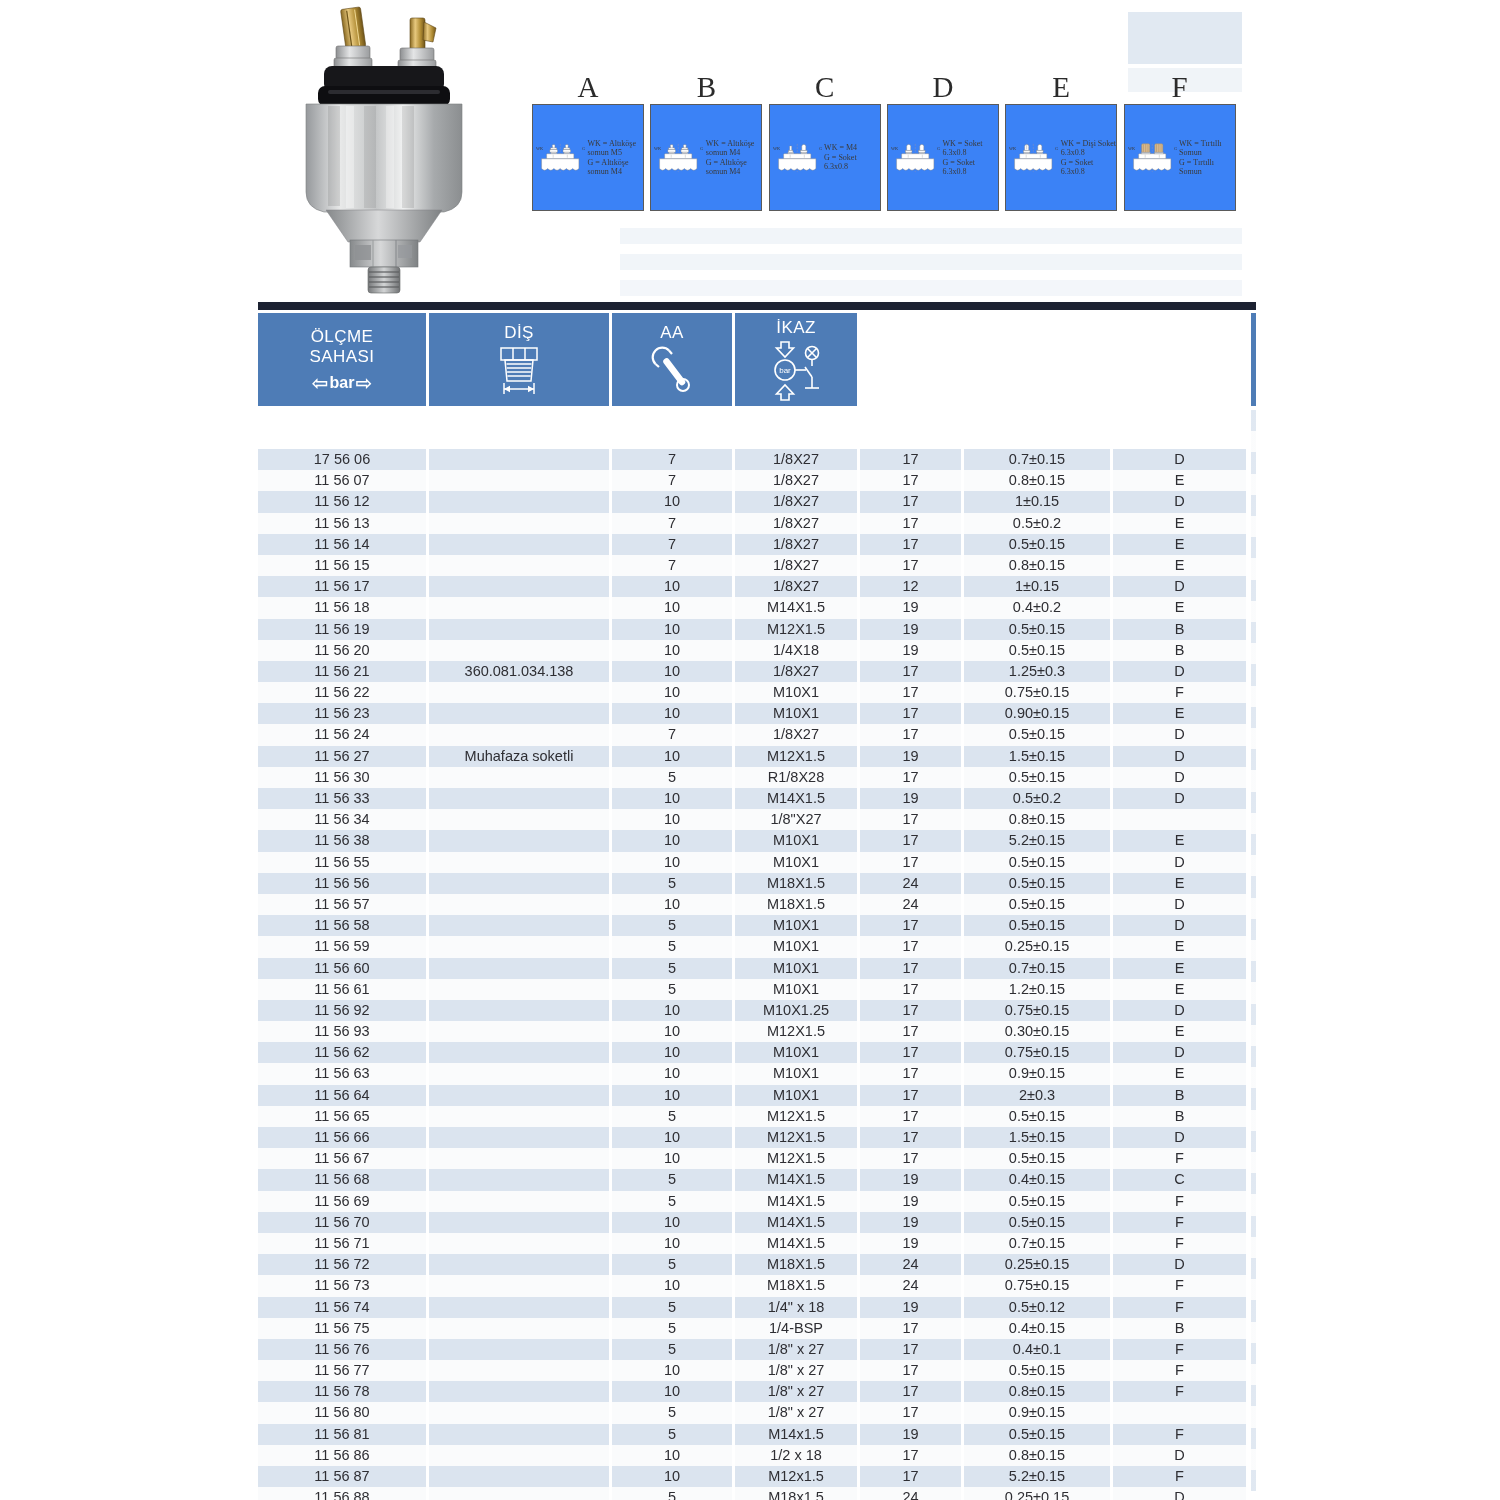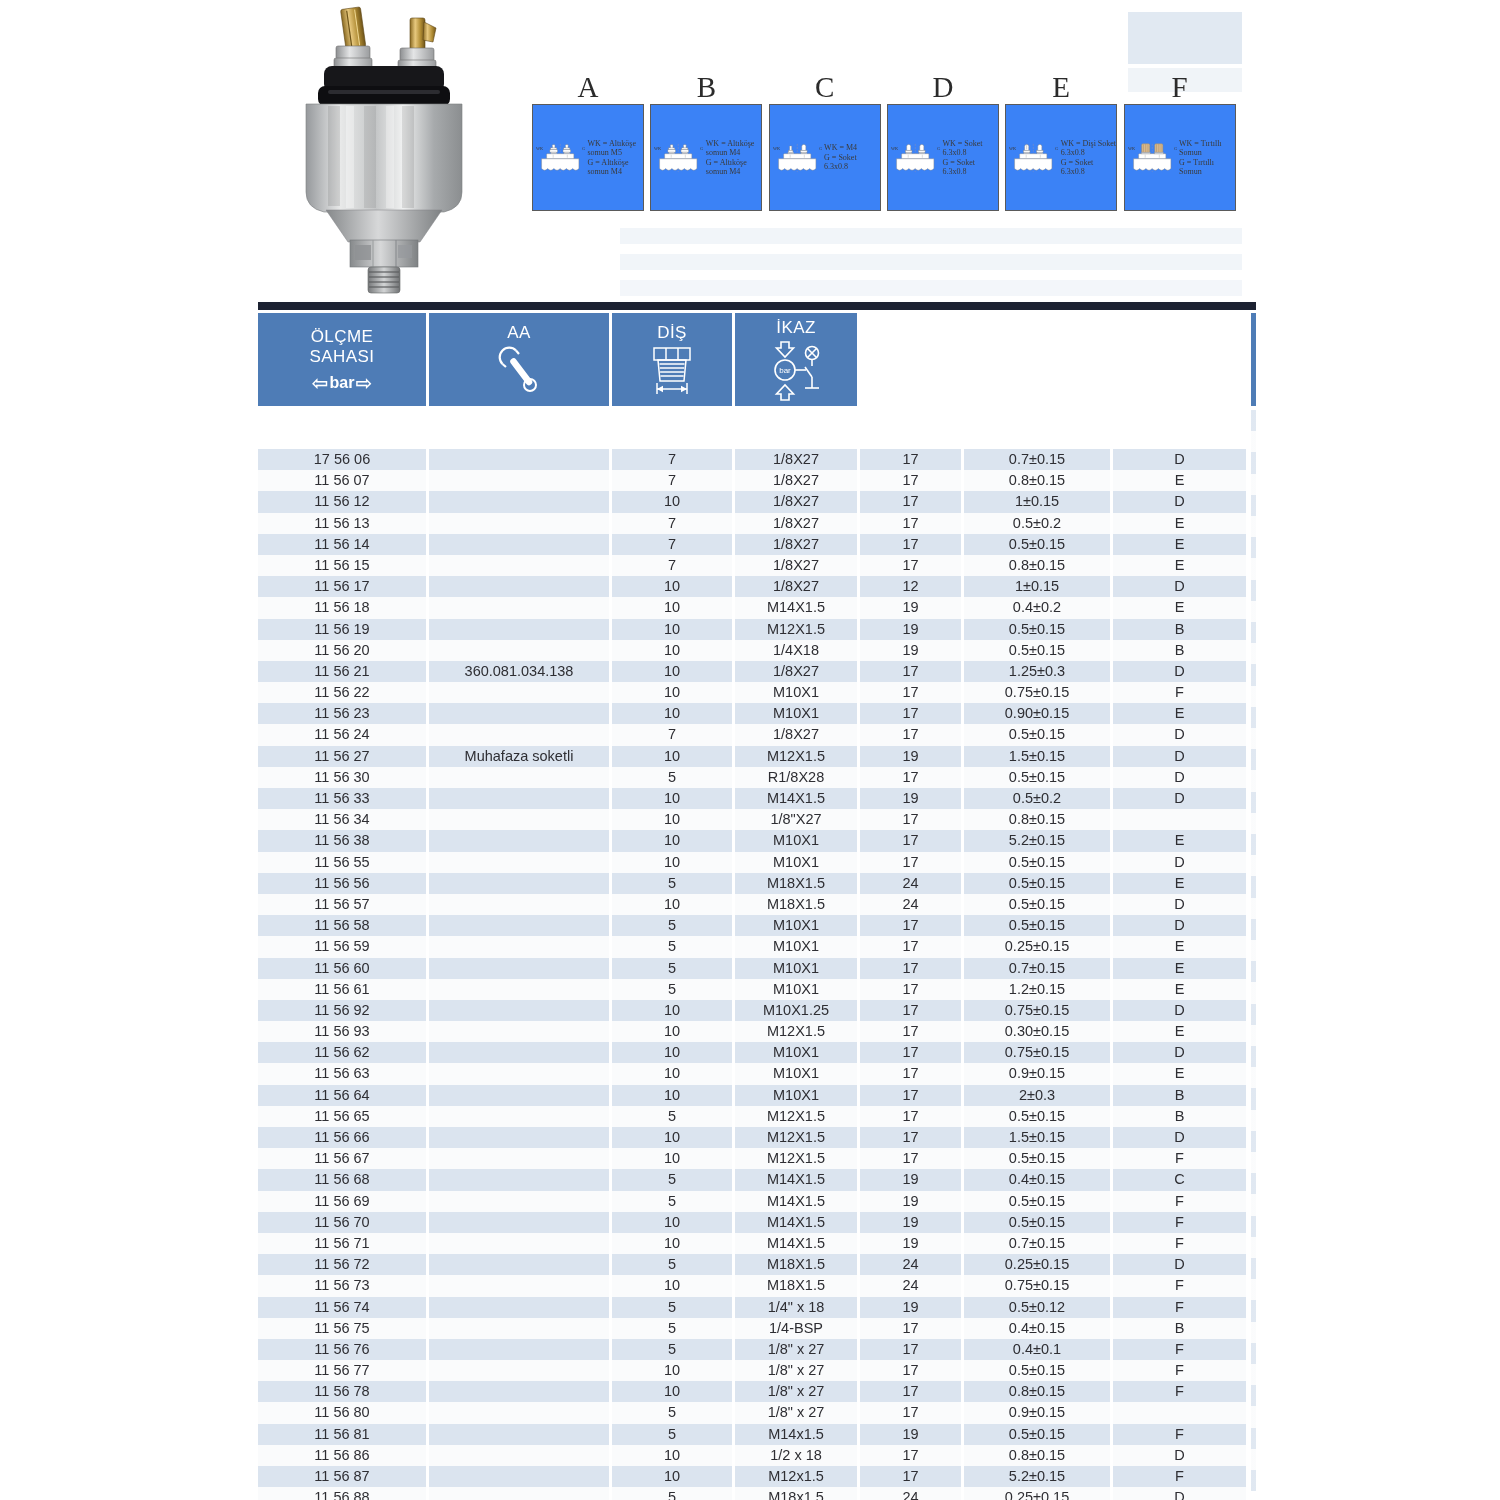--- a/index.html
+++ b/index.html
@@ -348,49 +348,49 @@
     <div class="hcell">
       <span class="htxt">ÖLÇME
 SAHASI</span>
       <span class="barbadge">
         <span class="arr">⇦</span>
         <span class="unit">bar</span>
         <span class="arr">⇨</span>
       </span>
     </div>
     <div class="hcell">
-      <span class="htxt">AA</span>
-      <svg class="hicon" width="42" height="50" viewBox="0 0 42 50">
-        <g stroke="#fff" fill="none">
-          <path d="M18,4.5 A9,9 0 1 0 4.5,18" stroke-width="2.2"></path>
-          <line x1="18" y1="4.5" x2="21" y2="8" stroke-width="2.2"></line>
-          <line x1="4.5" y1="18" x2="8" y2="21" stroke-width="2.2"></line>
-          <line x1="15.5" y1="15.5" x2="31" y2="36" stroke-width="6.5" stroke-linecap="round"></line>
-          <circle cx="32" cy="39" r="6" stroke-width="2"></circle>
-        </g>
-      </svg>
-    </div>
-    <div class="hcell">
       <span class="htxt">DİŞ</span>
       <svg class="hicon" width="46" height="50" viewBox="0 0 46 50">
         <g stroke="#fff" fill="none" stroke-width="1.5">
           <rect x="5" y="2" width="36" height="12"></rect>
           <line x1="17" y1="2" x2="17" y2="14"></line>
             <line x1="29" y1="2" x2="29" y2="14"></line>
           <path d="M9,14 L37,14 L35,35 L11,35 Z"></path>
           <line x1="10.5" y1="18" x2="35.5" y2="18"></line>
             <line x1="10.8" y1="22" x2="35.2" y2="22"></line>
           <line x1="11.1" y1="26" x2="34.9" y2="26"></line>
             <line x1="11.4" y1="30" x2="34.6" y2="30"></line>
           <line x1="8" y1="37" x2="8" y2="48"></line>
             <line x1="38" y1="37" x2="38" y2="48"></line>
           <line x1="8" y1="43" x2="38" y2="43"></line>
         </g>
         <path d="M8,43 l6,-3.2 v6.4 z" fill="#fff"></path>
           <path d="M38,43 l-6,-3.2 v6.4 z" fill="#fff"></path>
+      </svg>
+    </div>
+    <div class="hcell">
+      <span class="htxt">AA</span>
+      <svg class="hicon" width="42" height="50" viewBox="0 0 42 50">
+        <g stroke="#fff" fill="none">
+          <path d="M18,4.5 A9,9 0 1 0 4.5,18" stroke-width="2.2"></path>
+          <line x1="18" y1="4.5" x2="21" y2="8" stroke-width="2.2"></line>
+          <line x1="4.5" y1="18" x2="8" y2="21" stroke-width="2.2"></line>
+          <line x1="15.5" y1="15.5" x2="31" y2="36" stroke-width="6.5" stroke-linecap="round"></line>
+          <circle cx="32" cy="39" r="6" stroke-width="2"></circle>
+        </g>
       </svg>
     </div>
     <div class="hcell">
       <span class="htxt">İKAZ</span>
       <svg class="hicon" width="60" height="60" viewBox="0 0 60 60">
         <g stroke="#fff" fill="none" stroke-width="1.6">
           <path d="M15,1 v6 h-4.5 l8.5,9 8.5,-9 H23 v-6 z"></path>
           <circle cx="19" cy="29" r="10"></circle>
           <path d="M15,59 v-6 h-4.5 l8.5,-9 8.5,9 H23 v6 z"></path>
           <circle cx="46" cy="12" r="6.5"></circle>

